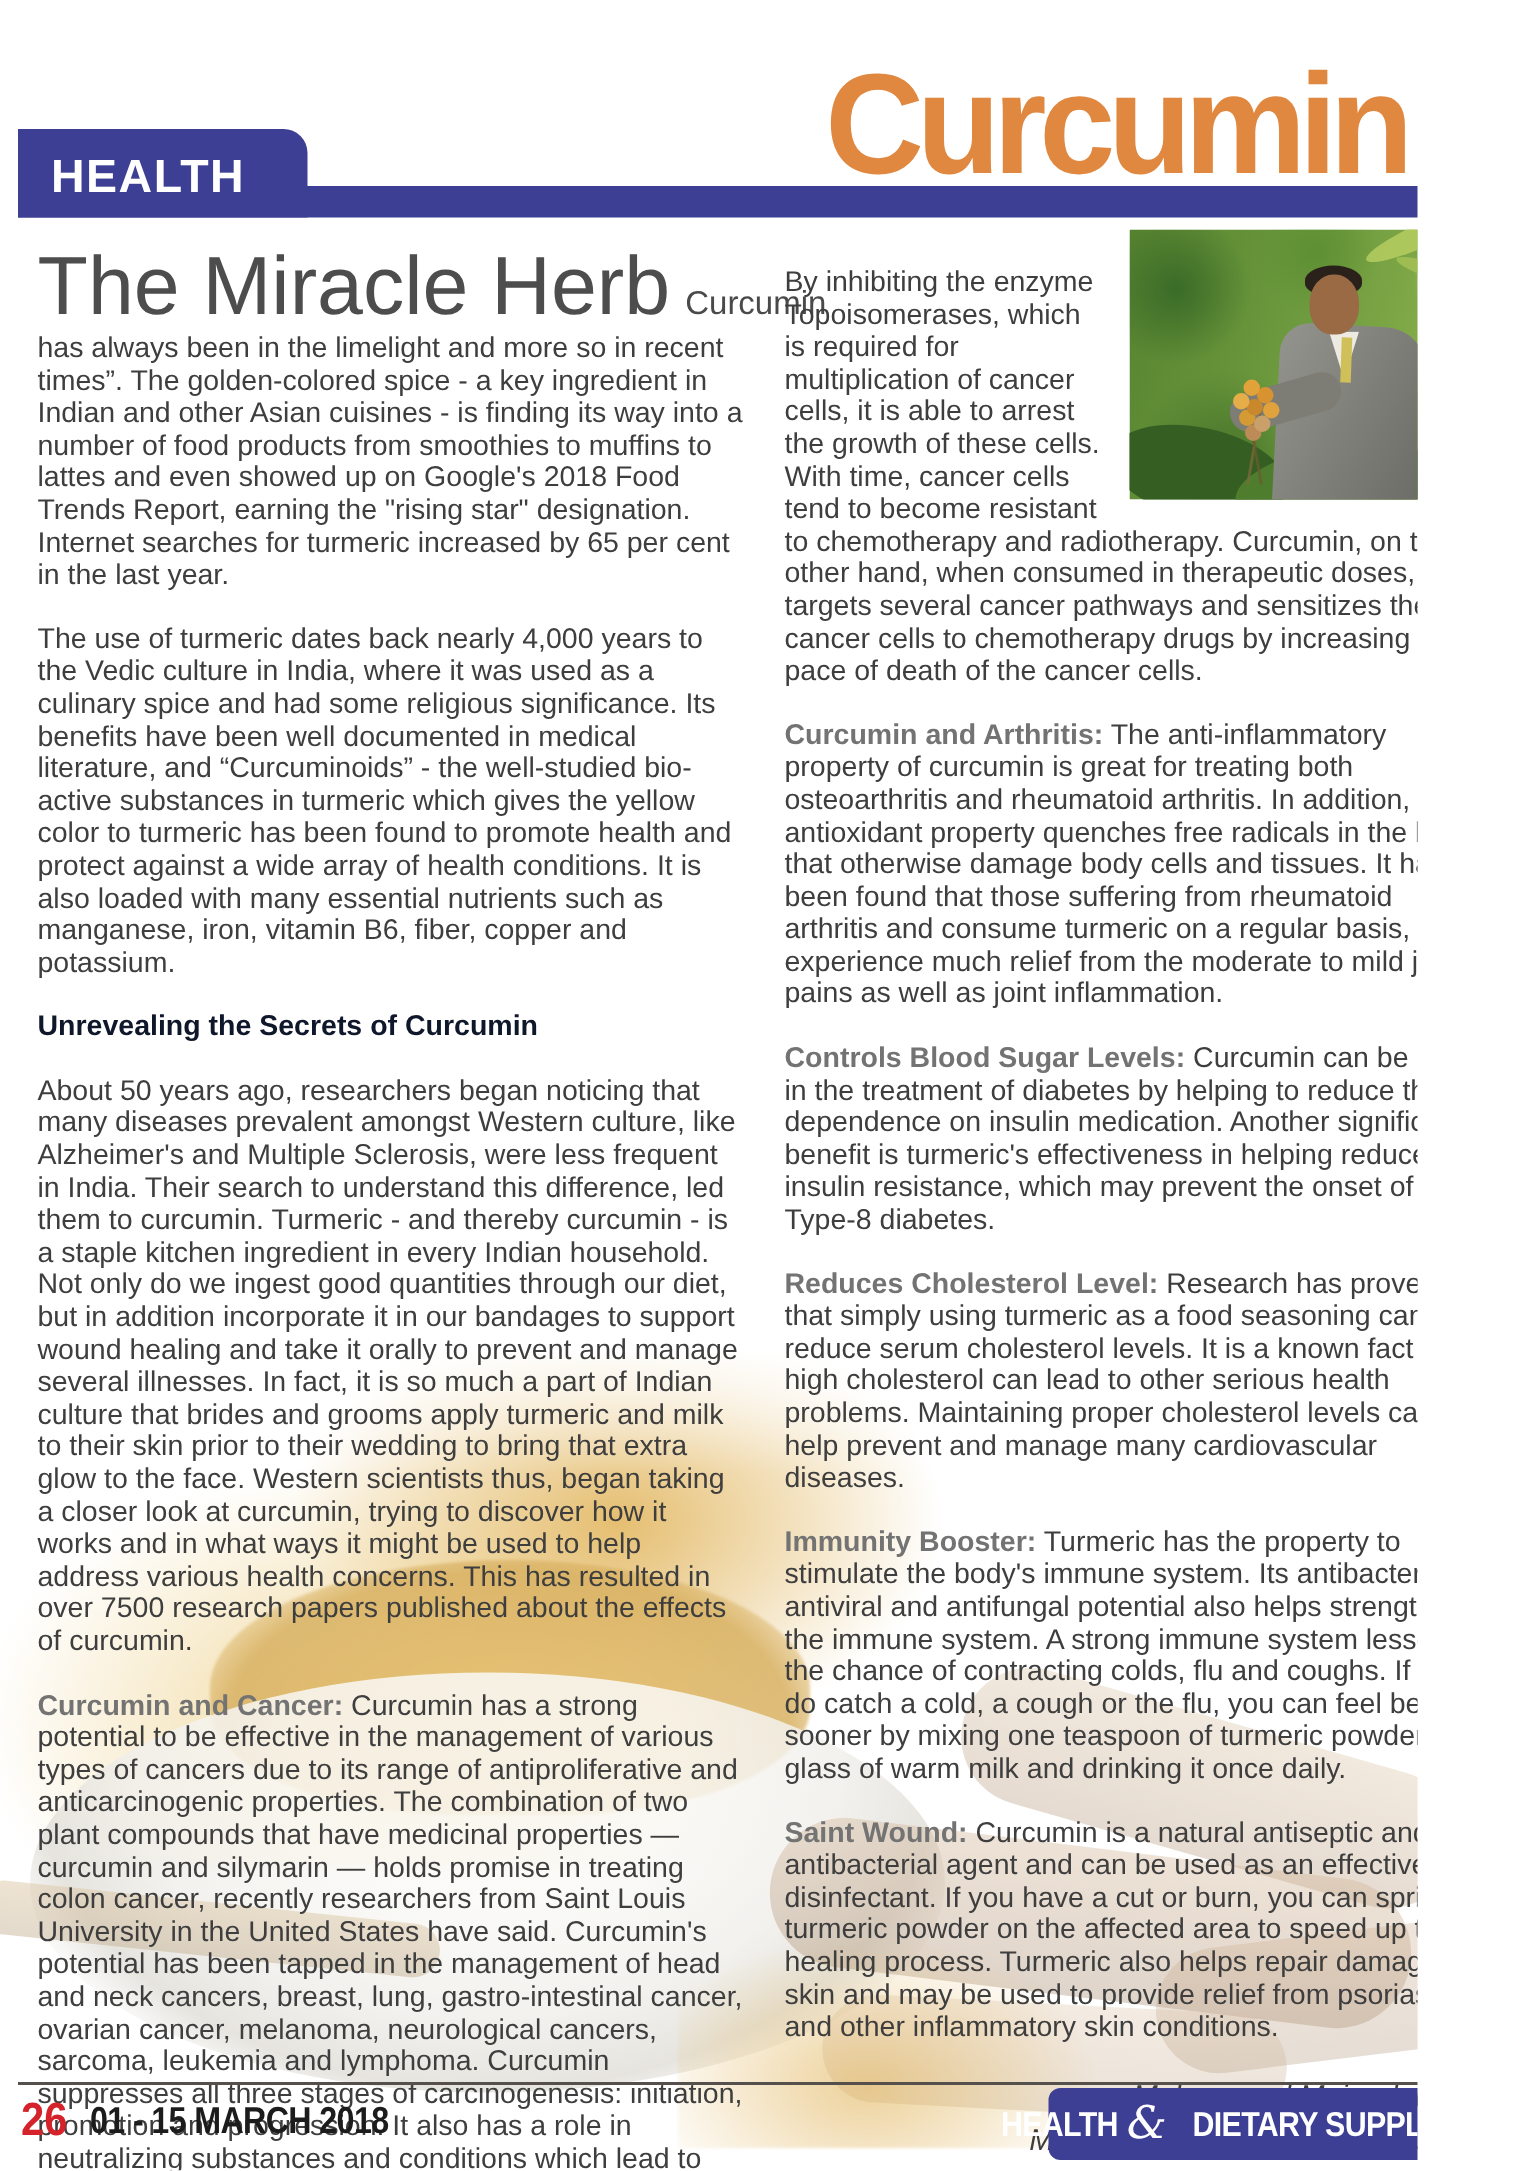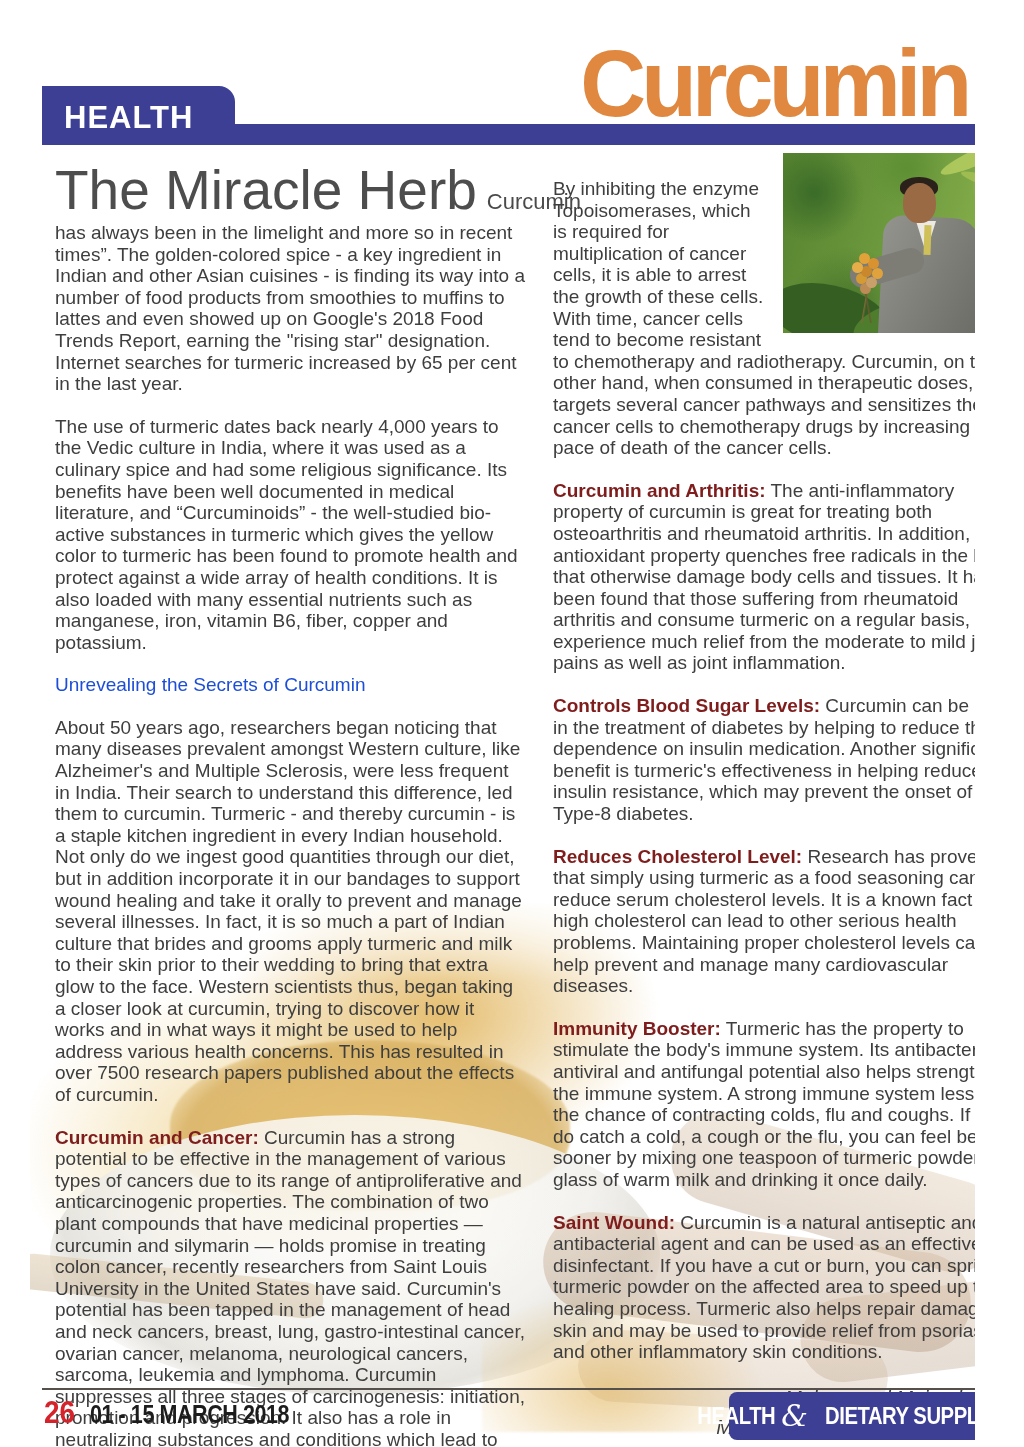--- a/index.html
+++ b/index.html
@@ -1,17 +1,17 @@
 <!DOCTYPE html>
 <html><head>
 <meta charset="utf-8">
 <style>
   html,body{margin:0;padding:0;background:#ffffff;}
   .page{position:relative;width:945px;height:1447px;background:#ffffff;overflow:hidden;
-        font-family:"Liberation Sans","DejaVu Sans",sans-serif;margin-left:30px;}
+        font-family:"Liberation Sans","DejaVu Sans",sans-serif;}
 
   
   .section-tab{position:absolute;left:12px;top:86px;width:193px;height:59px;
                background:#3c3f94;border-radius:0 16px 0 0;z-index:2;
                display:flex;align-items:center;}
   .section-tab span{color:#ffffff;font-size:31px;font-weight:600;letter-spacing:1px;
                     padding-left:22px;padding-top:4px;}
   .section-strip{position:absolute;left:12px;top:124px;width:998px;height:21px;
                  background:#3c3f94;z-index:1;}
   .masthead{position:absolute;right:8px;top:36px;z-index:3;
@@ -19,22 +19,22 @@
             line-height:1;transform:scaleX(.96);transform-origin:right top;}
 
   
   .headline{position:absolute;left:25px;top:158px;width:480px;z-index:4;white-space:nowrap;}
   .headline .big{font-size:55px;font-weight:400;color:#4d4d4d;letter-spacing:0px;}
   .headline .small{font-size:22px;color:#4a4a4a;margin-left:10px;}
 
   
   .col{position:absolute;z-index:4;font-size:19px;line-height:21.6px;color:#3e3e3e;}
   .col p{margin:0 0 21px 0;}
-  .col .subhead{font-weight:normal;color:#1d4ed8;margin:0 0 21px 0;}
-  .col b{color:#7f1d1d;}
+  .col .subhead{font-weight:bold;color:#0f172a;margin:0 0 21px 0;}
+  .col b{color:#737373;}
   .col-left{left:25px;top:222px;width:472px;}
   .col-right{left:523px;top:178px;width:470px;}
 
   .byline{text-align:right;font-style:italic;font-size:20px;line-height:29px;color:#3e3e3e;margin-top:16px;}
 
   
   .photo{position:relative;float:right;width:258px;height:180px;overflow:hidden;
          margin:-25px -18px 8px 14px;z-index:5;}
   .photo div{position:absolute;}
   .ph-bg{inset:0;background:

